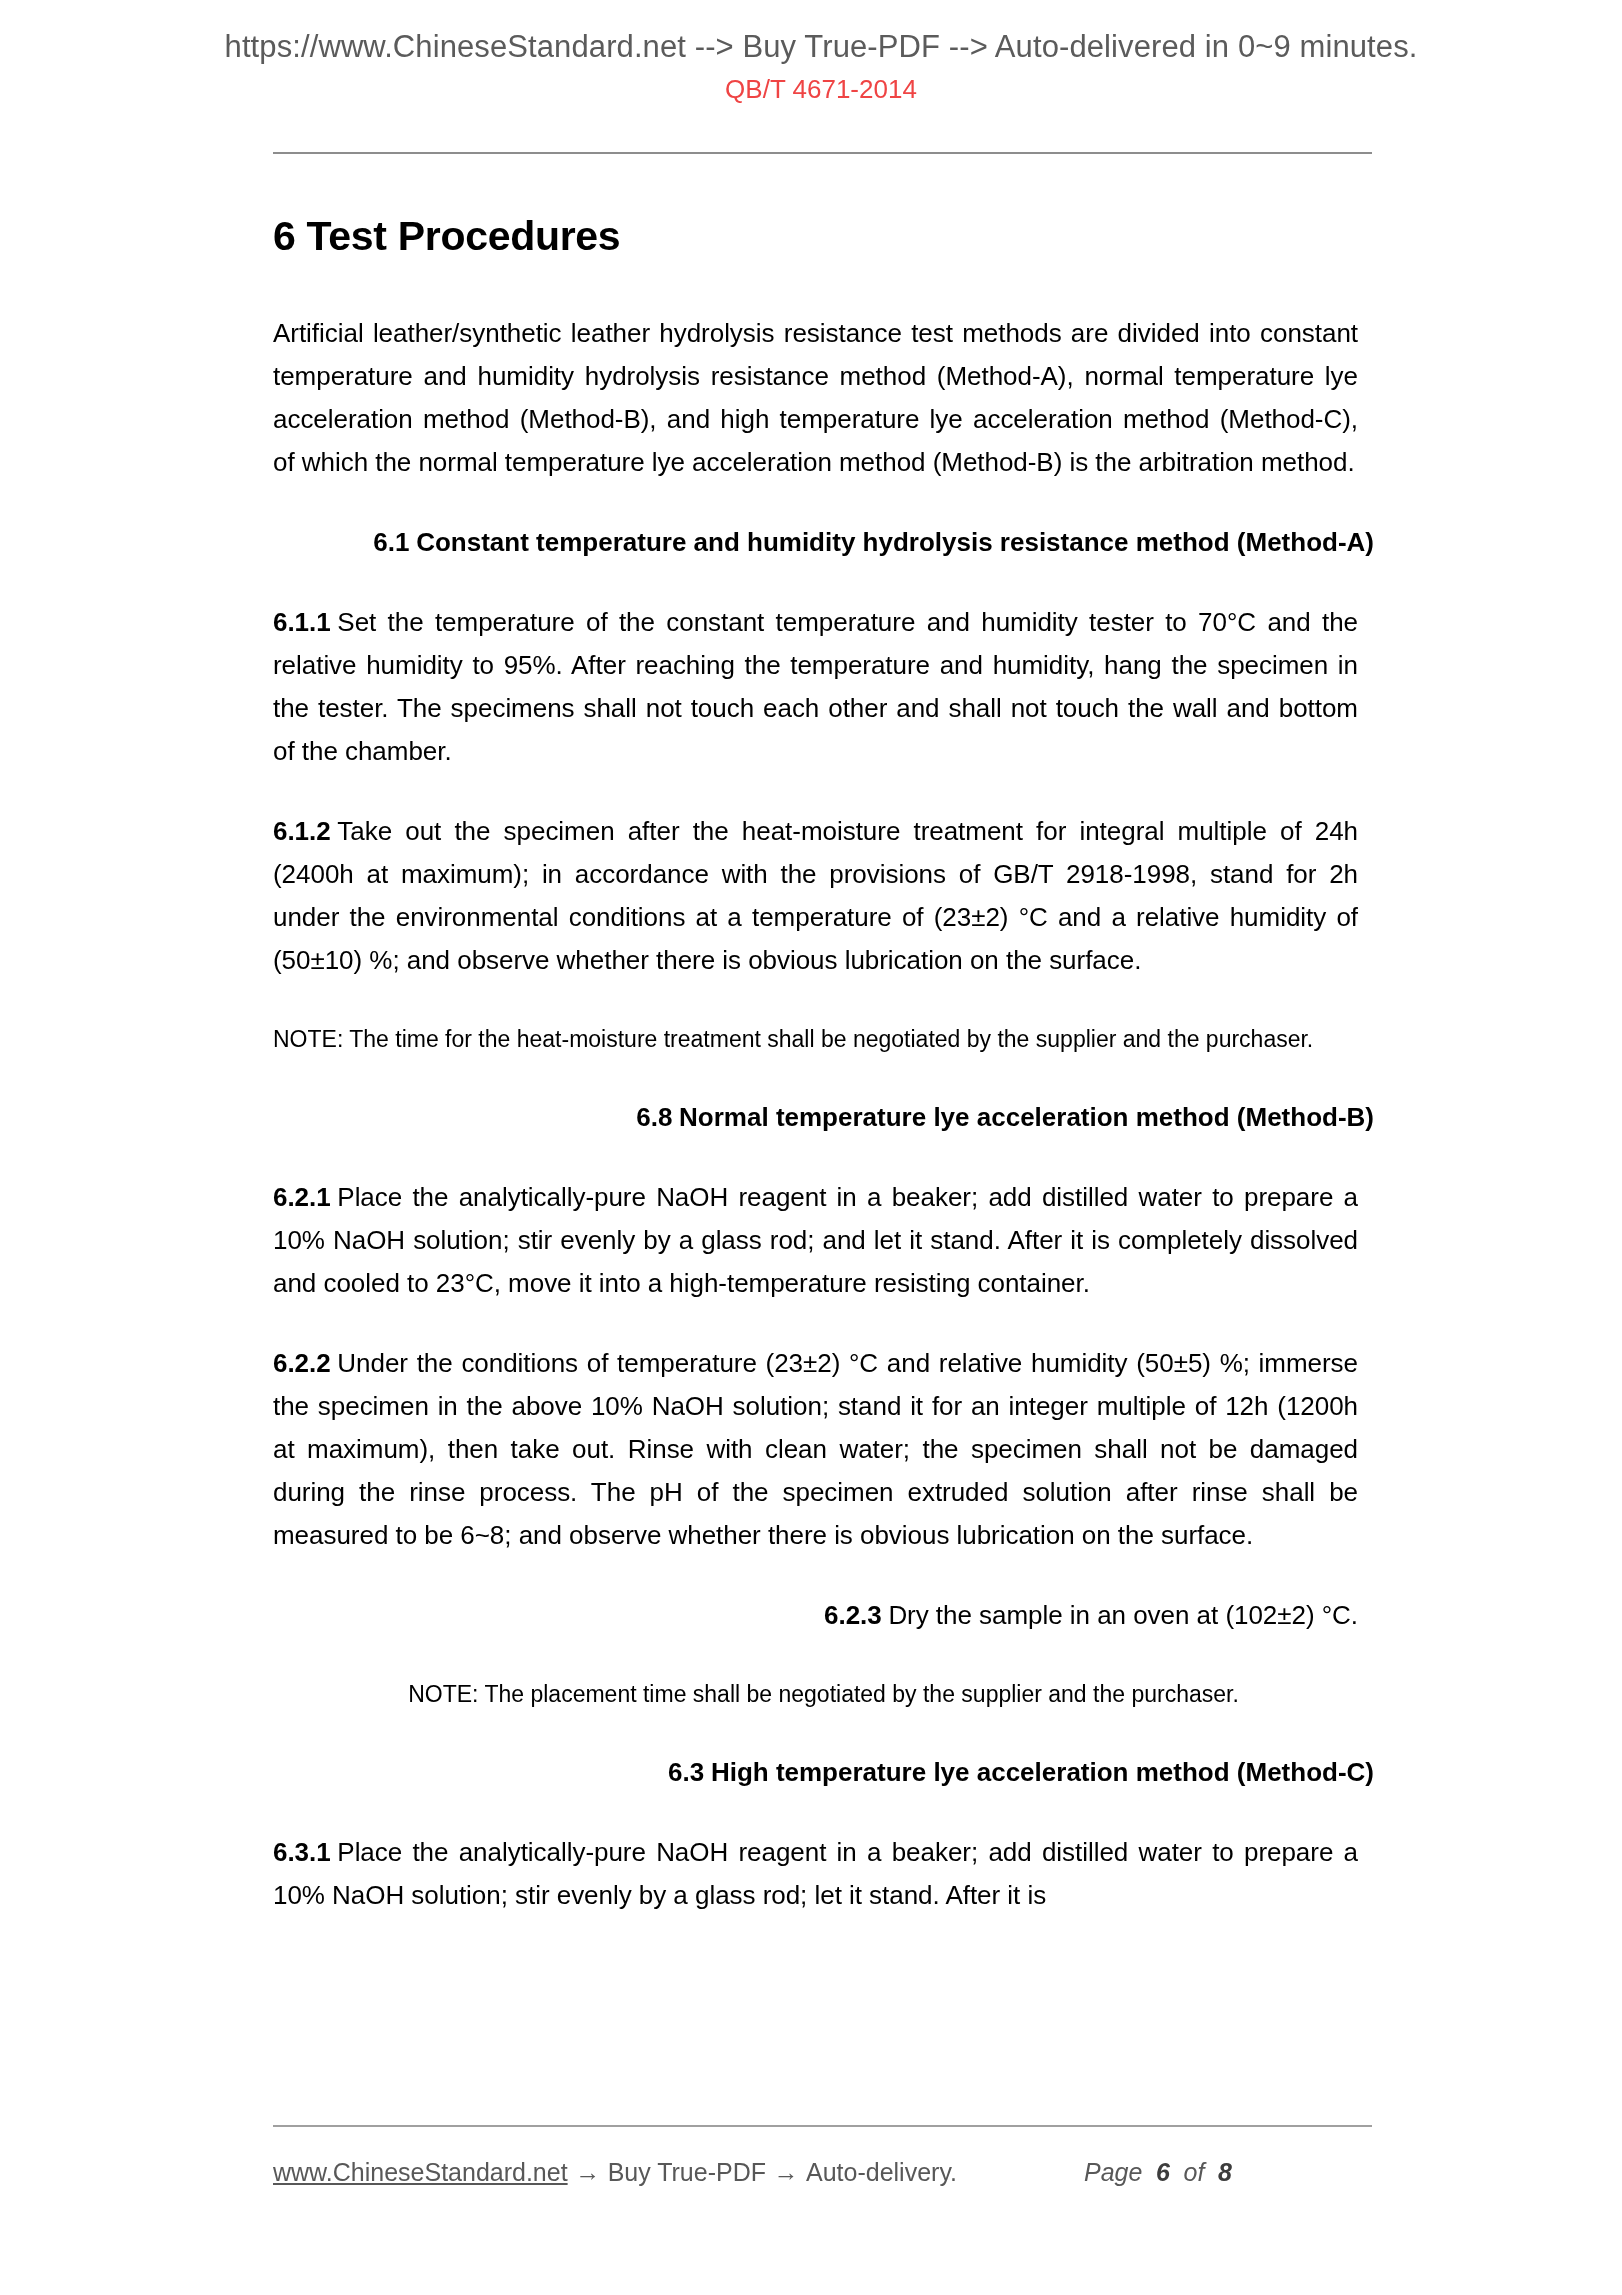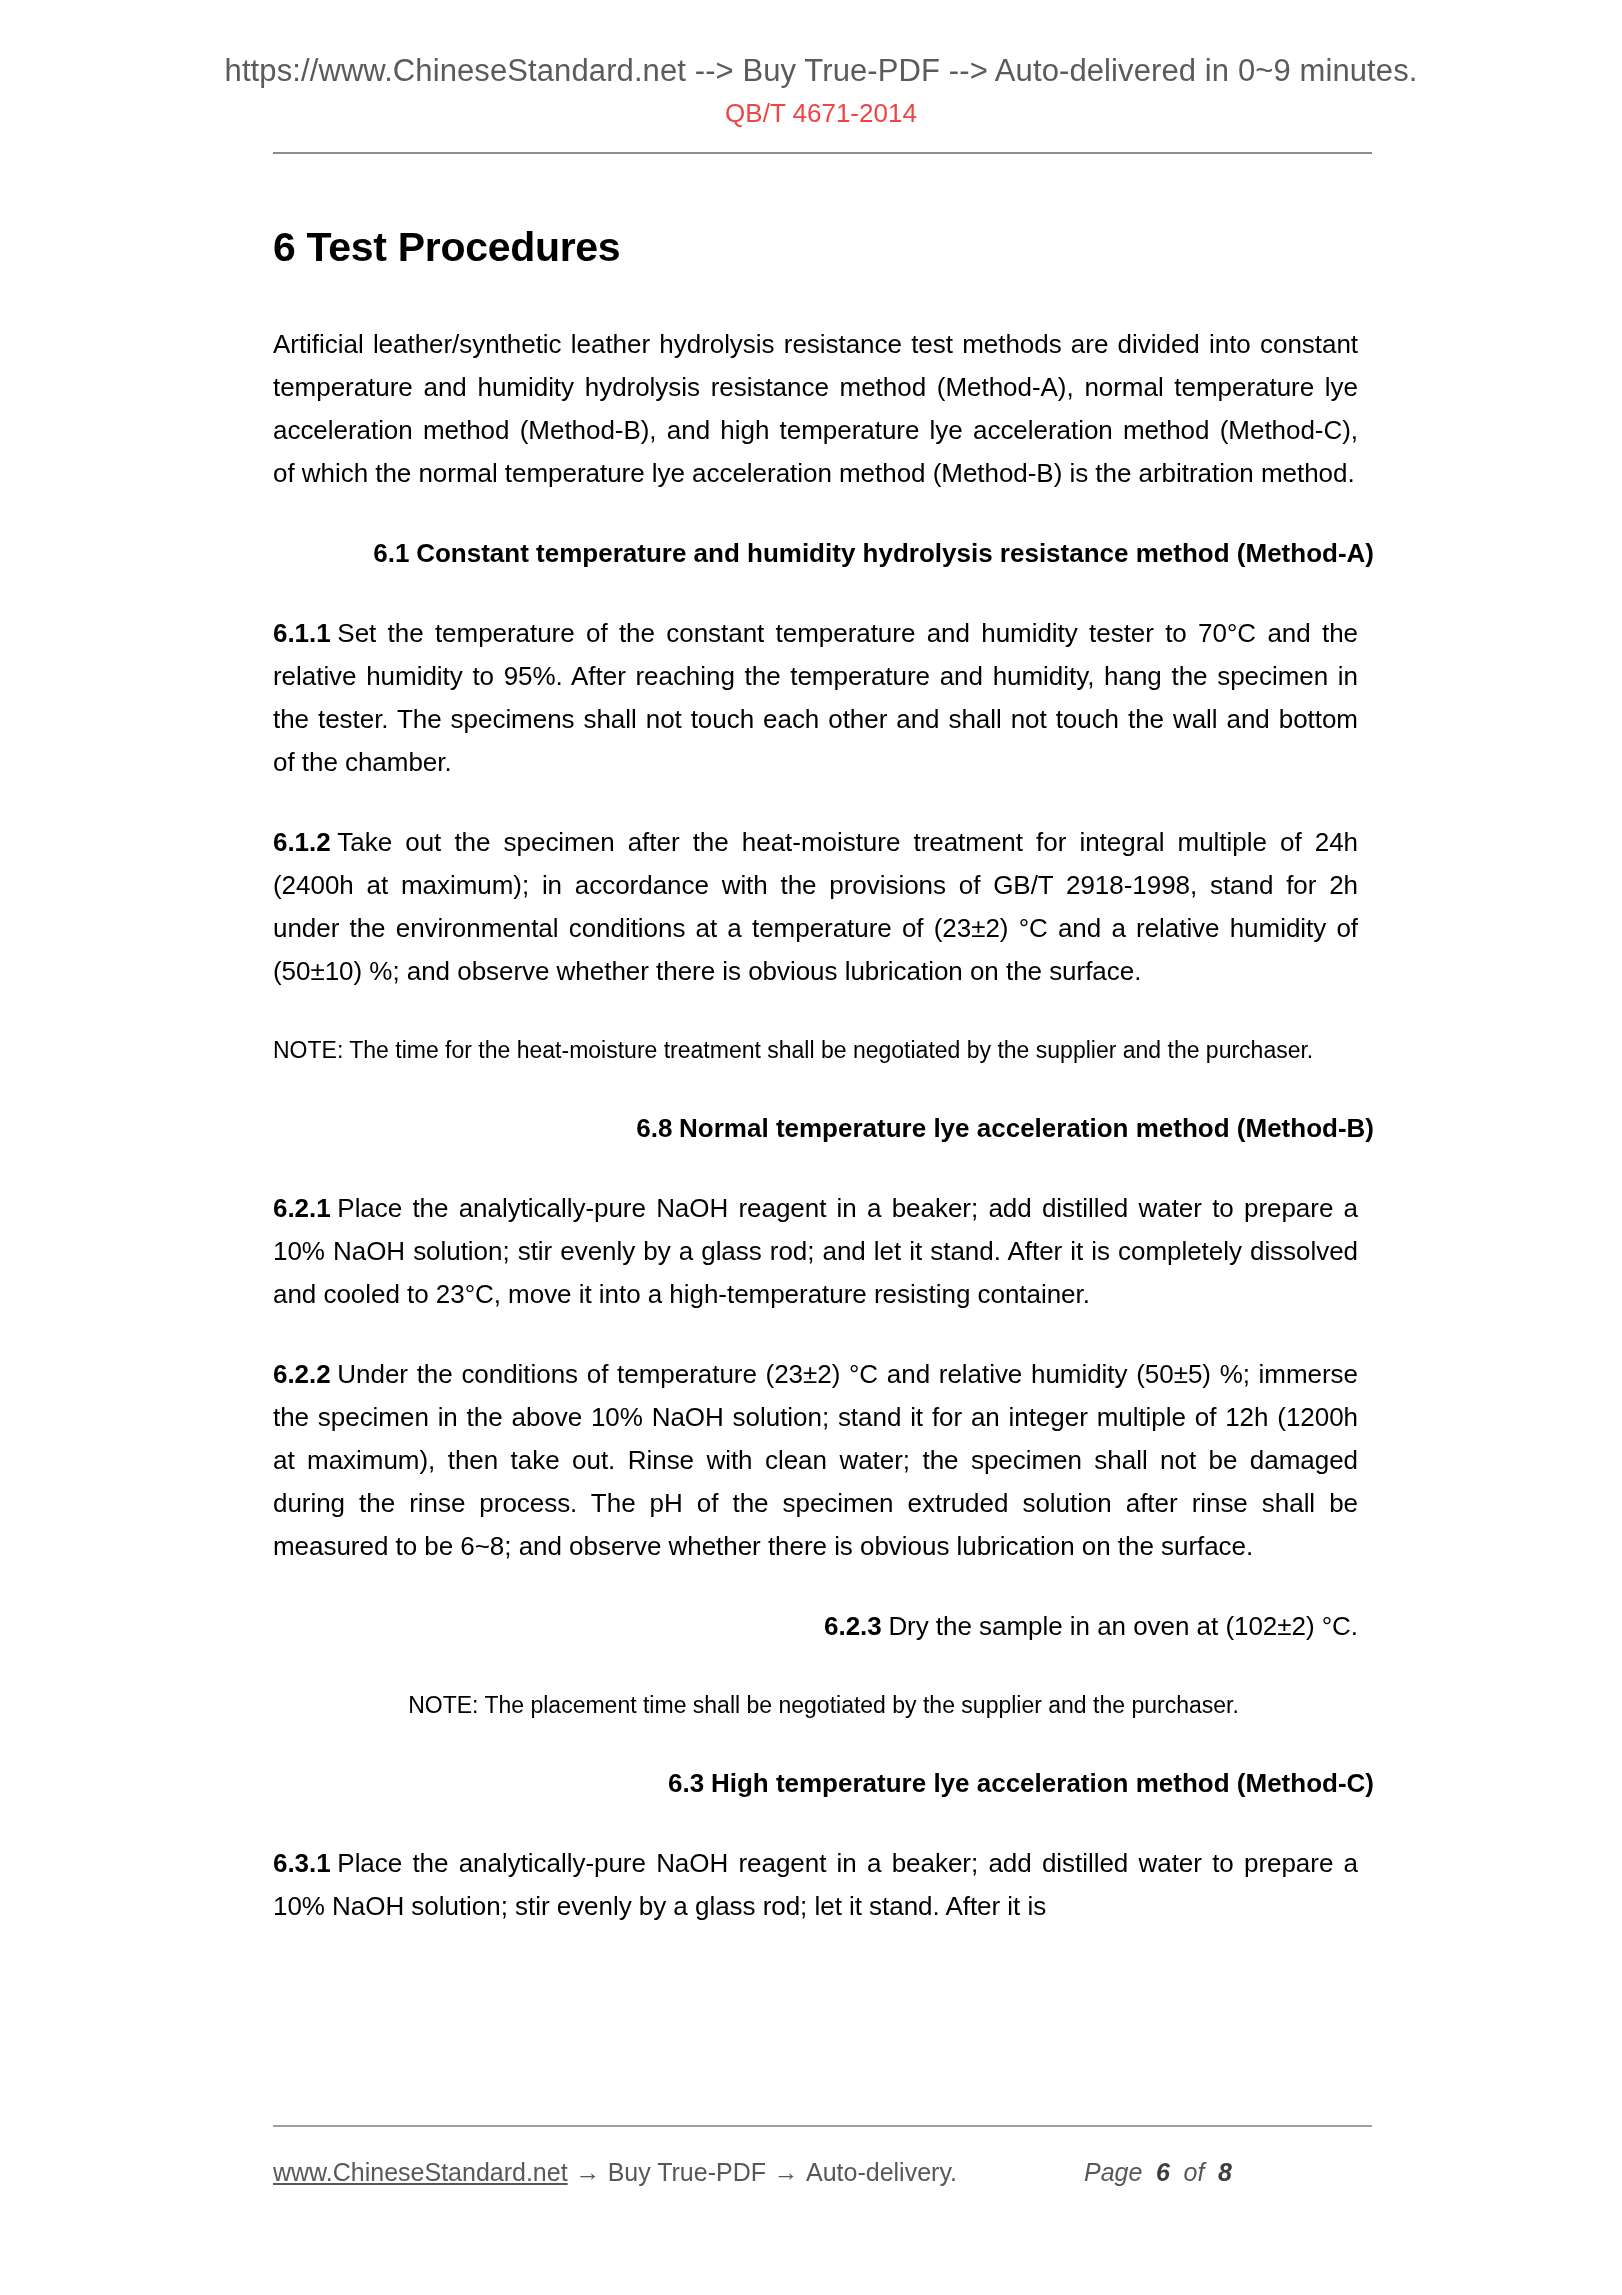--- a/index.html
+++ b/index.html
@@ -17,21 +17,21 @@
     width: 1623px;
     height: 2295px;
     background: #ffffff;
     box-sizing: border-box;
     overflow: hidden;
   }
 
   
   .header-band {
     position: absolute;
-    top: 52px;
+    top: 28px;
     left: 0;
     right: 0;
     text-align: center;
     padding-left: 19px;
   }
   .header-line1 {
     font-size: 31px;
     color: #5b5b5b;
     letter-spacing: 0.1px;
     line-height: 1.25;
@@ -48,21 +48,21 @@
     top: 152px;
     left: 273px;
     width: 1099px;
     height: 1.7px;
     background: #8d8d8d;
   }
 
   
   .content {
     position: absolute;
-    top: 224px;
+    top: 213px;
     left: 273px;
     width: 1101px;
   }
 
   h1.section-title {
     font-size: 41px;
     font-weight: bold;
     margin: 0 0 52px 0;
     letter-spacing: -0.3px;
     line-height: 1.15;

